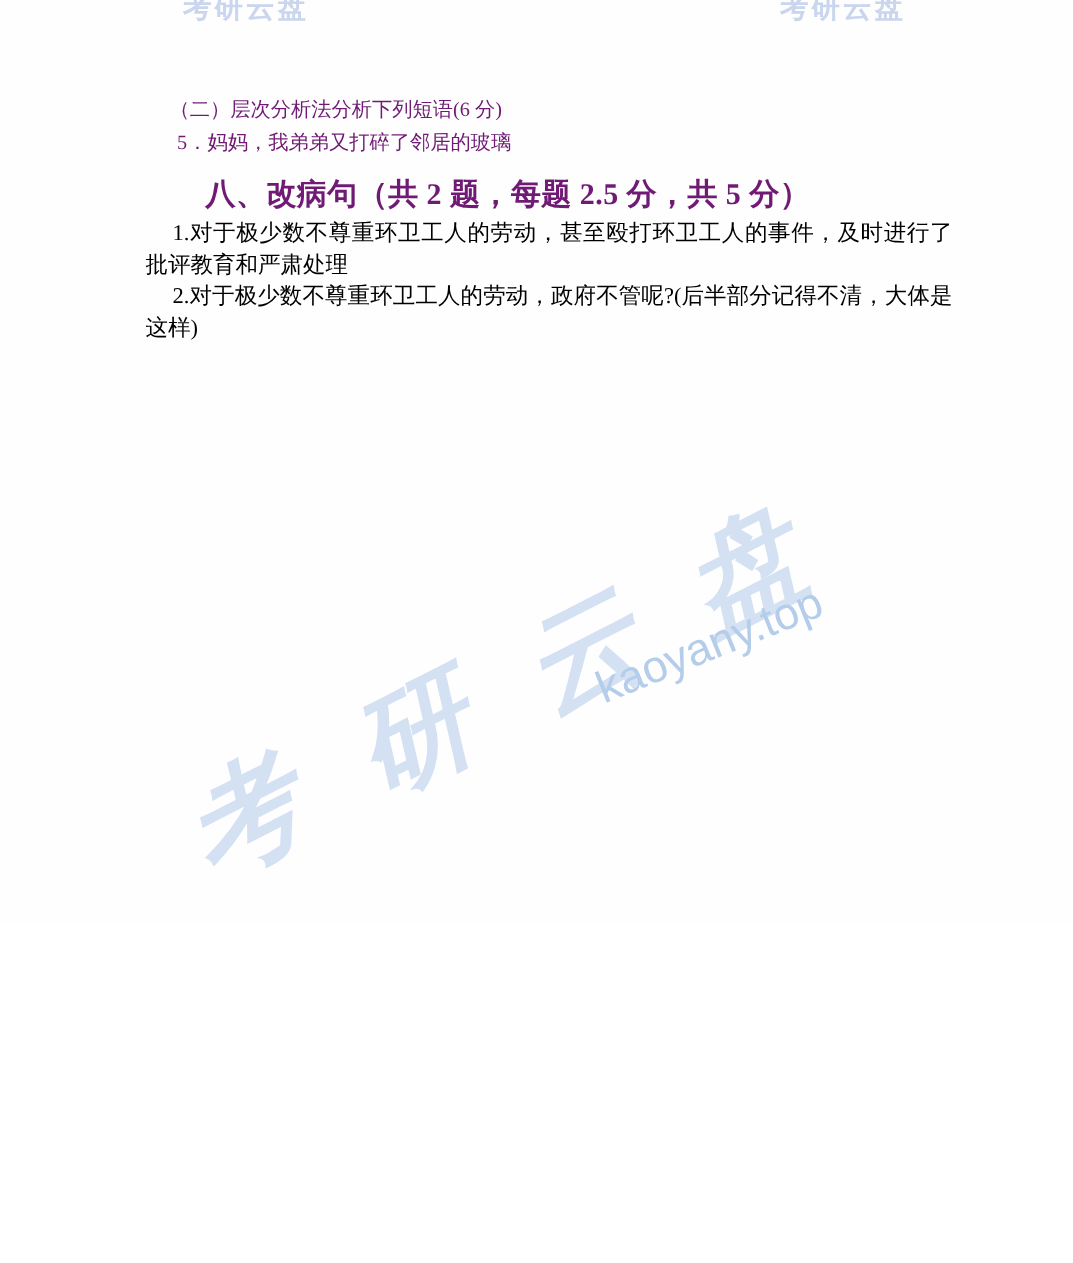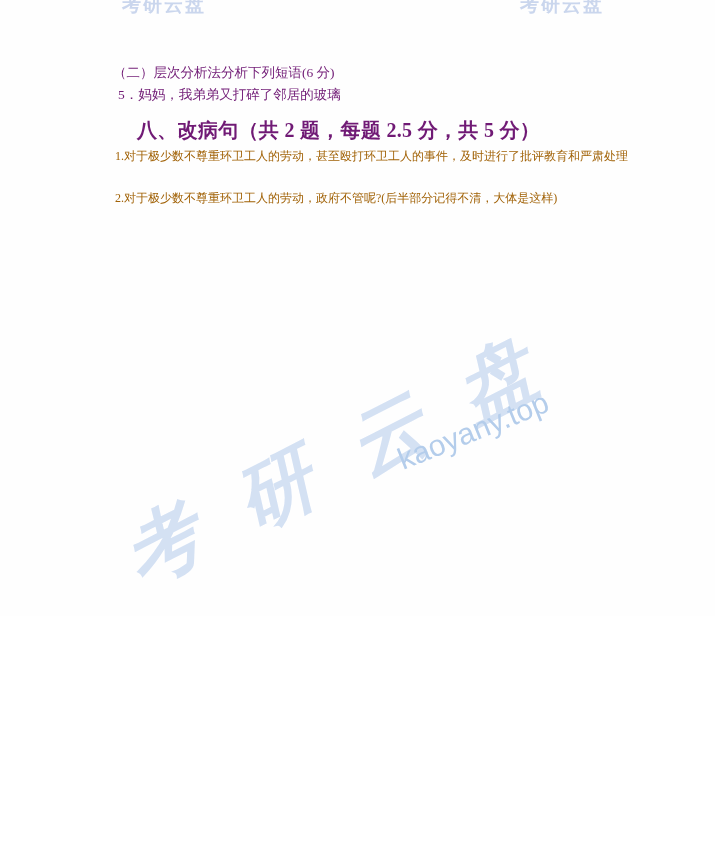--- a/index.html
+++ b/index.html
@@ -50,22 +50,22 @@
     position: absolute;
     font-family: "Liberation Serif", serif;
     color: #701a75;
     font-size: 13.5px;
     line-height: 20px;
     white-space: pre;
   }
   .para {
     position: absolute;
     font-family: "Liberation Serif", serif;
-    color: #a16207;
-    font-size: 12px;
+    color: #000000;
+    font-size: 15px;
     line-height: 21px;
     text-align: justify;
   }
   .bold { font-weight: bold; }
 
   .l1 { left: 113px; top: 63px; }
   .l2 { left: 118px; top: 85px; }
   .h8 { left: 113px; top: 120px; font-size: 20px; letter-spacing: .3px; margin-left: 24px; }
   .p1 { left: 97px;  top: 146px; width: 538px; }
   .p1 .ind { display: inline-block; width: 18px; }

